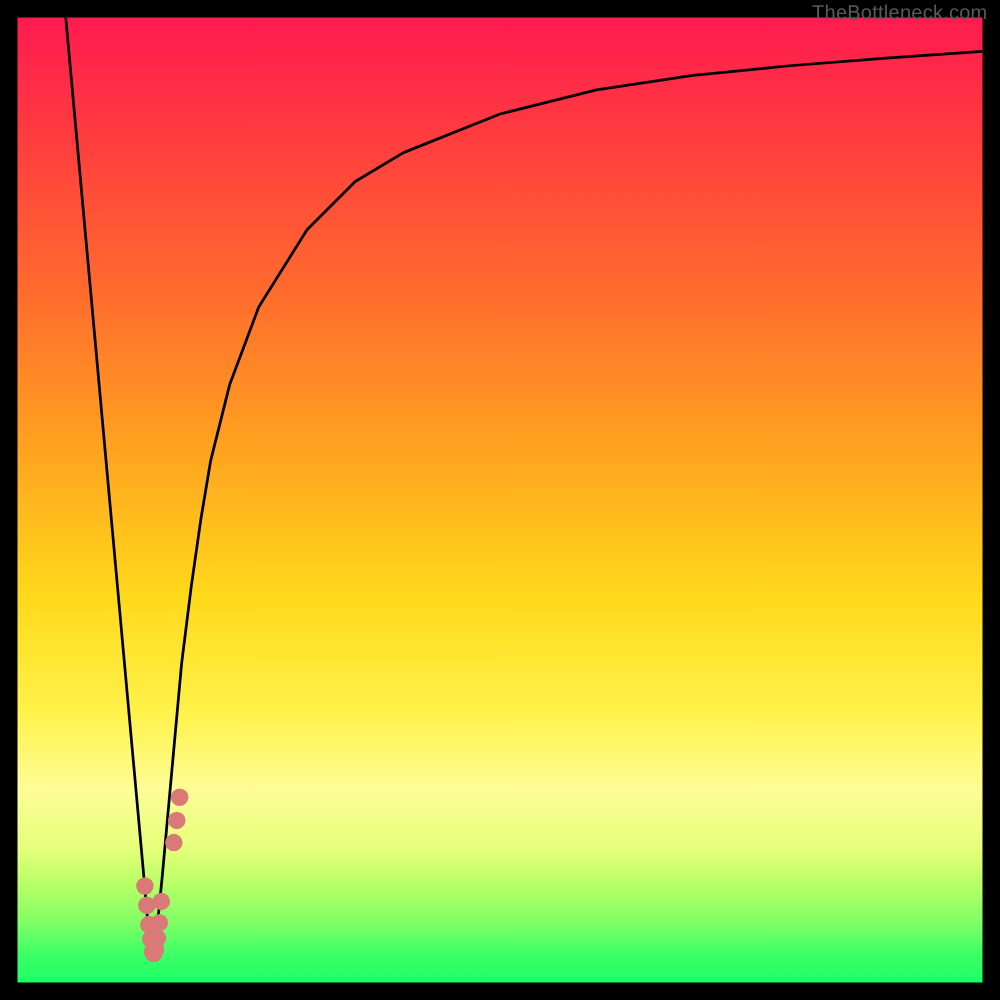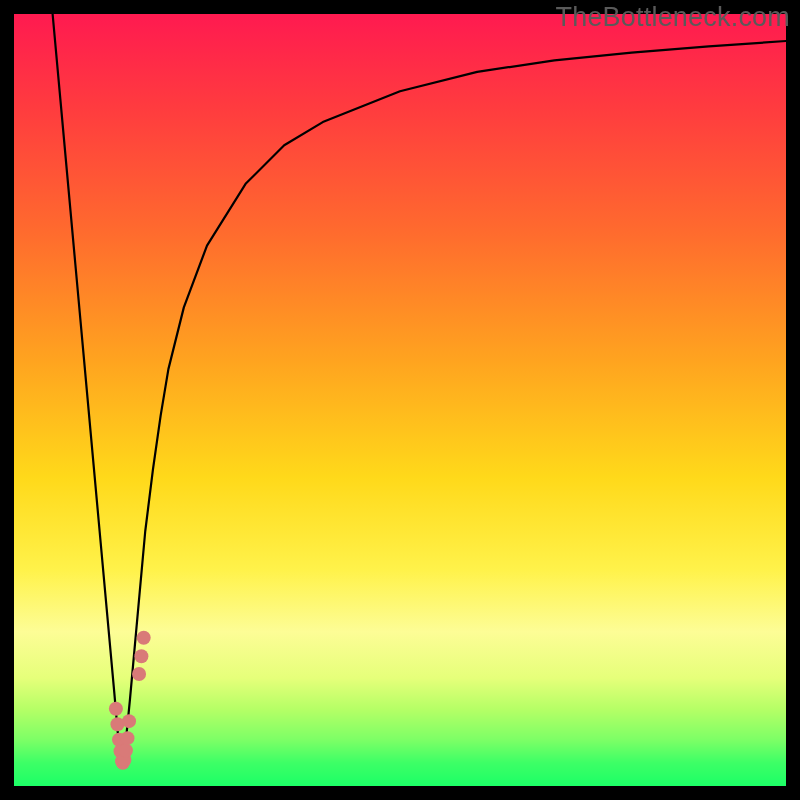--- a/index.html
+++ b/index.html
@@ -39,21 +39,21 @@
       #3dff66 97%,
       #1cff66 100%
     );
     overflow: hidden;
   }
   .watermark {
     position: absolute;
     top: 2px;
     right: 10px;
     color: #5a5a5a;
-    font-size: 27px;
+    font-size: 16px;
     letter-spacing: 0.2px;
     font-weight: 400;
     user-select: none;
   }
   svg.curve {
     position: absolute;
     left: 0;
     top: 0;
     width: 772px;
     height: 772px;

